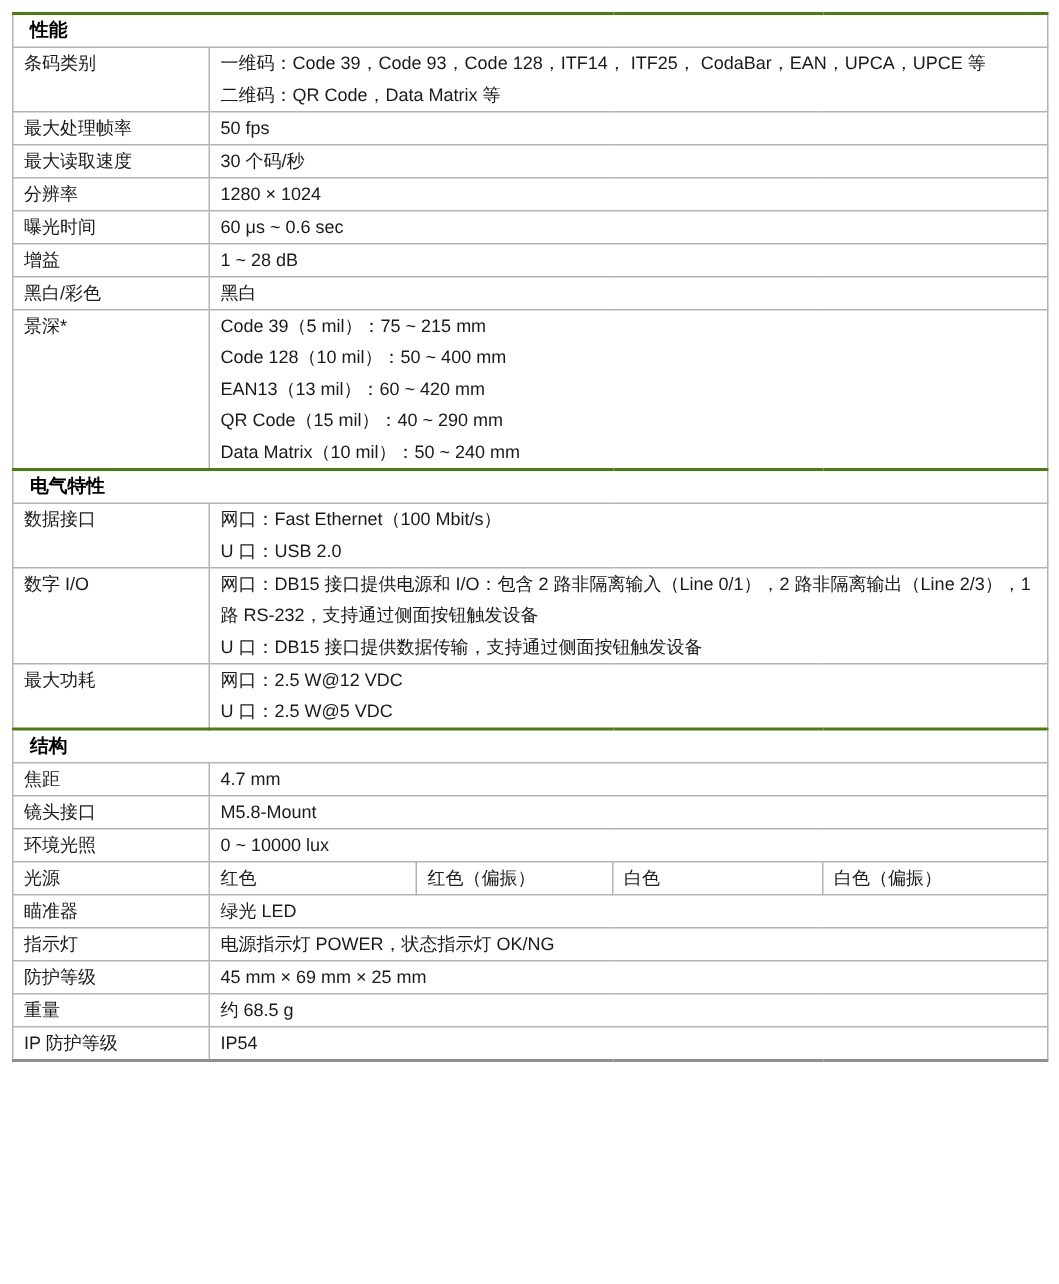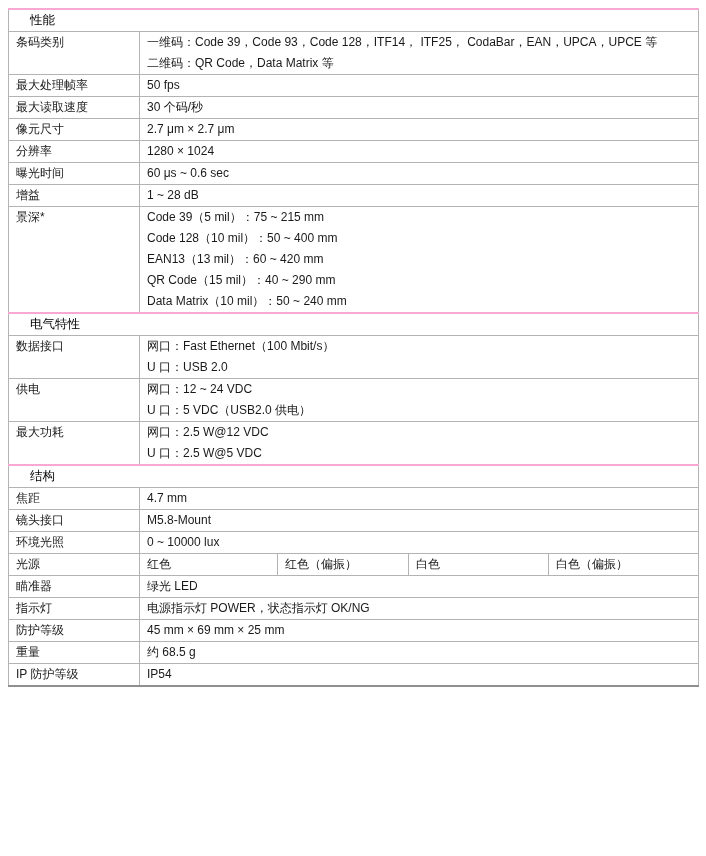--- a/index.html
+++ b/index.html
@@ -24,25 +24,25 @@
     border-left: 1px solid #b3b3b3;
     border-right: 1px solid #b3b3b3;
   }
   table.spec td {
     border: 1px solid #b3b3b3;
     font-size: 12px;
     vertical-align: top;
     padding: 0 4px 0 7px;
   }
   tr.section-row td {
-    font-weight: normal;
+    font-weight: bold;
     font-size: 12.5px;
     line-height: 21px;
-    border-top: 2px solid #f9a8d4;
-    padding-left: 21px;
+    border-top: 2px solid #4d7c0f;
+    padding-left: 11px;
     color: #000000;
   }
   td.label-cell {
     line-height: 21px;
     padding-left: 7px;
   }
   td.value-cell {
     padding-left: 9px;
   }
   .line {
@@ -78,41 +78,41 @@
             <div class="line">50 fps</div>
           </td>
         </tr>
         <tr>
           <td class="label-cell">最大读取速度</td>
           <td colspan="4" class="value-cell">
             <div class="line">30 个码/秒</div>
           </td>
         </tr>
         <tr>
-          <td class="label-cell">像元尺寸</td>
-          <td colspan="4" class="value-cell">
-            <div class="line">2.7 μm × 2.7 μm</div>
-          </td>
-        </tr>
-        <tr>
           <td class="label-cell">分辨率</td>
           <td colspan="4" class="value-cell">
             <div class="line">1280 × 1024</div>
           </td>
         </tr>
         <tr>
           <td class="label-cell">曝光时间</td>
           <td colspan="4" class="value-cell">
             <div class="line">60 μs ~ 0.6 sec</div>
           </td>
         </tr>
         <tr>
           <td class="label-cell">增益</td>
           <td colspan="4" class="value-cell">
             <div class="line">1 ~ 28 dB</div>
+          </td>
+        </tr>
+        <tr>
+          <td class="label-cell">黑白/彩色</td>
+          <td colspan="4" class="value-cell">
+            <div class="line">黑白</div>
           </td>
         </tr>
         <tr>
           <td class="label-cell">景深*</td>
           <td colspan="4" class="value-cell">
             <div class="line">Code 39（5 mil）：75 ~ 215 mm</div>
             <div class="line">Code 128（10 mil）：50 ~ 400 mm</div>
             <div class="line">EAN13（13 mil）：60 ~ 420 mm</div>
             <div class="line">QR Code（15 mil）：40 ~ 290 mm</div>
             <div class="line">Data Matrix（10 mil）：50 ~ 240 mm</div>
@@ -122,24 +122,24 @@
           <td colspan="5">电气特性</td>
         </tr>
         <tr>
           <td class="label-cell">数据接口</td>
           <td colspan="4" class="value-cell">
             <div class="line">网口：Fast Ethernet（100 Mbit/s）</div>
             <div class="line">U 口：USB 2.0</div>
           </td>
         </tr>
         <tr>
-          <td class="label-cell">供电</td>
-          <td colspan="4" class="value-cell">
-            <div class="line">网口：12 ~ 24 VDC</div>
-            <div class="line">U 口：5 VDC（USB2.0 供电）</div>
+          <td class="label-cell">数字 I/O</td>
+          <td colspan="4" class="value-cell">
+            <div class="line">网口：DB15 接口提供电源和 I/O：包含 2 路非隔离输入（Line 0/1），2 路非隔离输出（Line 2/3），1 路 RS-232，支持通过侧面按钮触发设备</div>
+            <div class="line">U 口：DB15 接口提供数据传输，支持通过侧面按钮触发设备</div>
           </td>
         </tr>
         <tr>
           <td class="label-cell">最大功耗</td>
           <td colspan="4" class="value-cell">
             <div class="line">网口：2.5 W@12 VDC</div>
             <div class="line">U 口：2.5 W@5 VDC</div>
           </td>
         </tr>
         <tr class="section-row">

